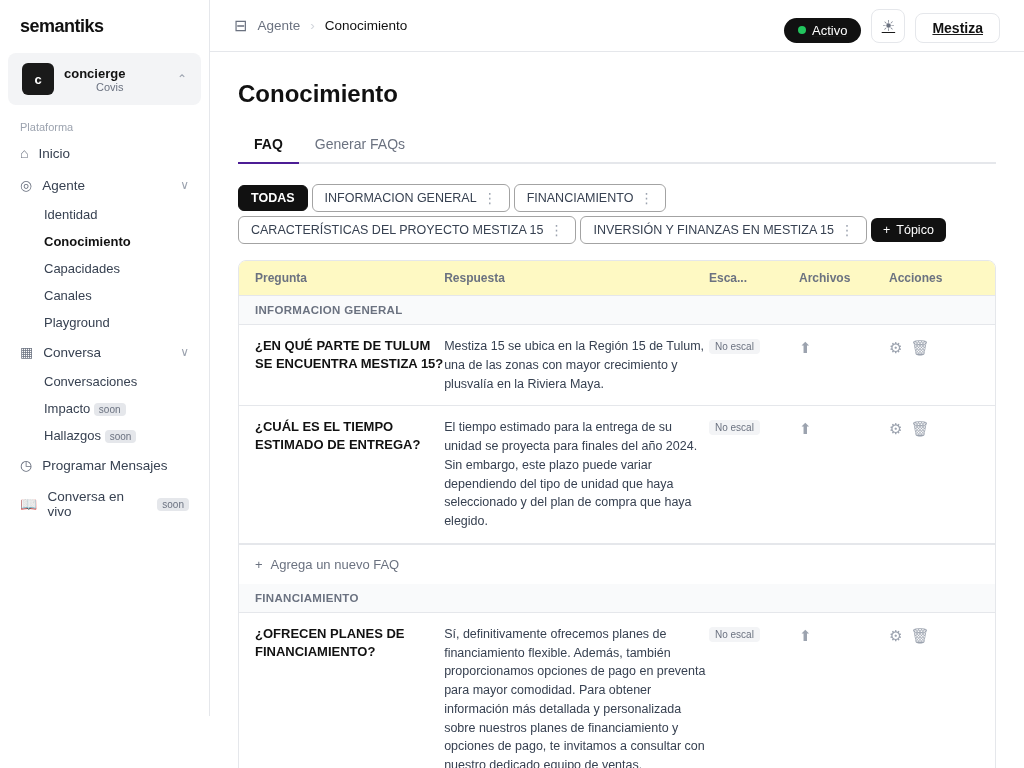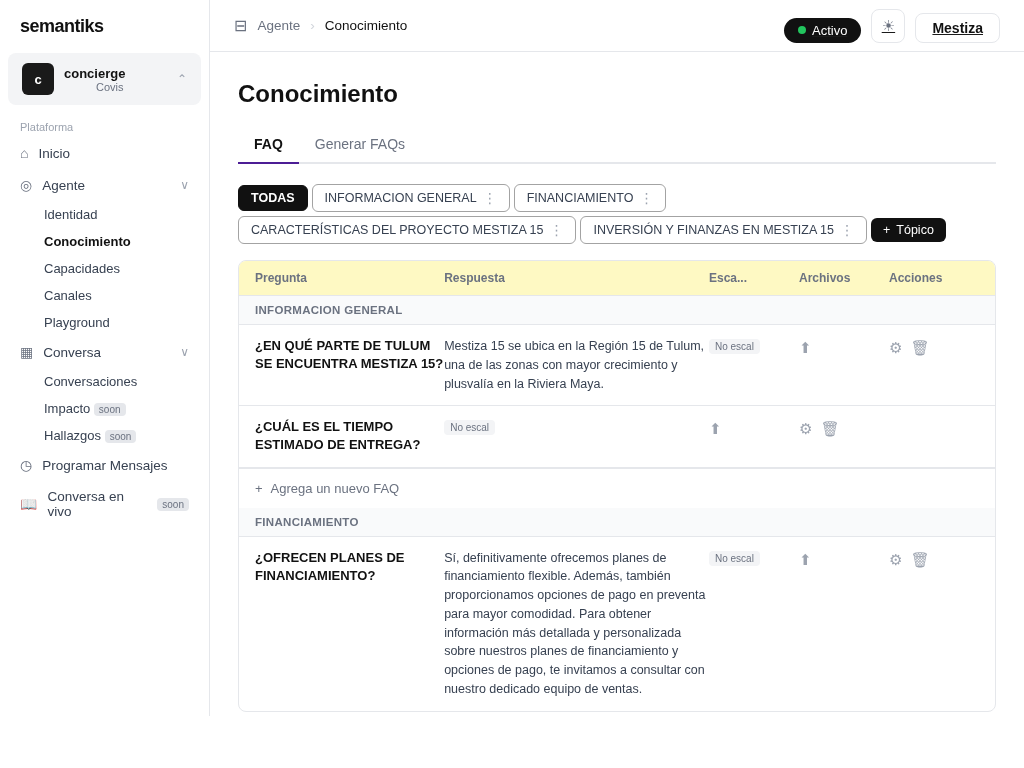--- a/index.html
+++ b/index.html
@@ -214,20 +214,21 @@
           <span class="action-icon">⬆</span>
         </div>
         <div class="acciones-cell">
           <span class="action-icon">⚙</span>
           <span class="action-icon">🗑</span>
         </div>
       </div>
 
       <div class="faq-row">
         <div class="faq-question">¿CUÁL ES EL TIEMPO ESTIMADO DE ENTREGA?</div>
+        <div class="faq-answer">El tiempo estimado para la entrega de su unidad se proyecta para finales del año 2024. Sin embargo, este plazo puede variar dependiendo del tipo de unidad que haya seleccionado y del plan de compra que haya elegido.</div>
         <div class="escal-cell">
           <span class="no-escal">No escal</span>
         </div>
         <div class="archivos-cell">
           <span class="action-icon">⬆</span>
         </div>
         <div class="acciones-cell">
           <span class="action-icon">⚙</span>
           <span class="action-icon">🗑</span>
         </div>

